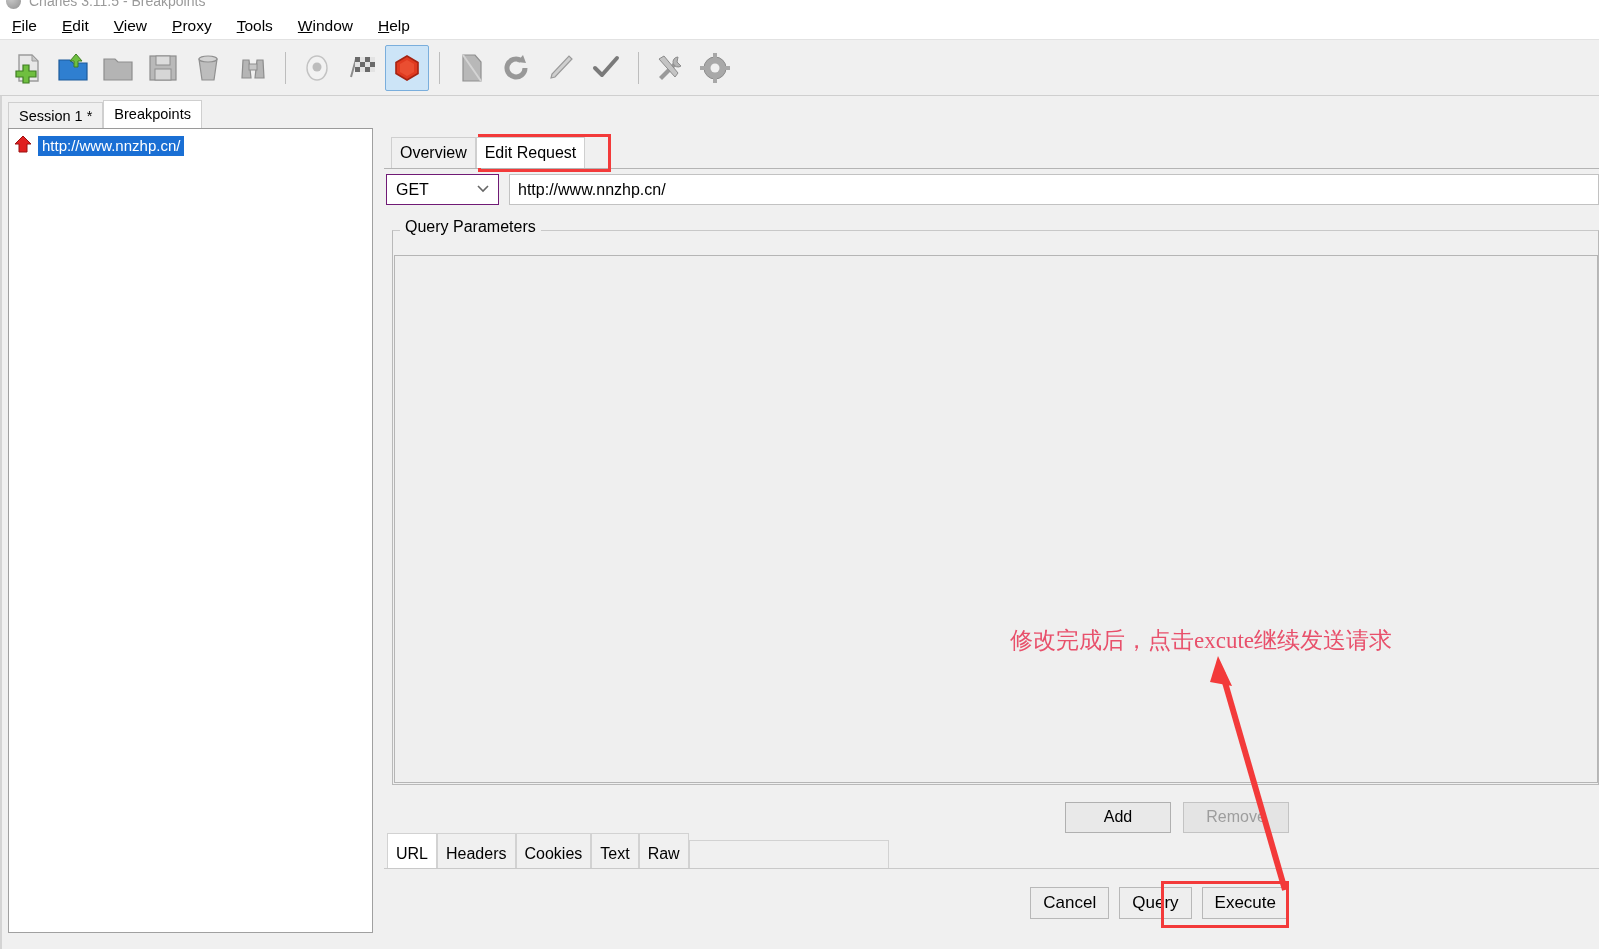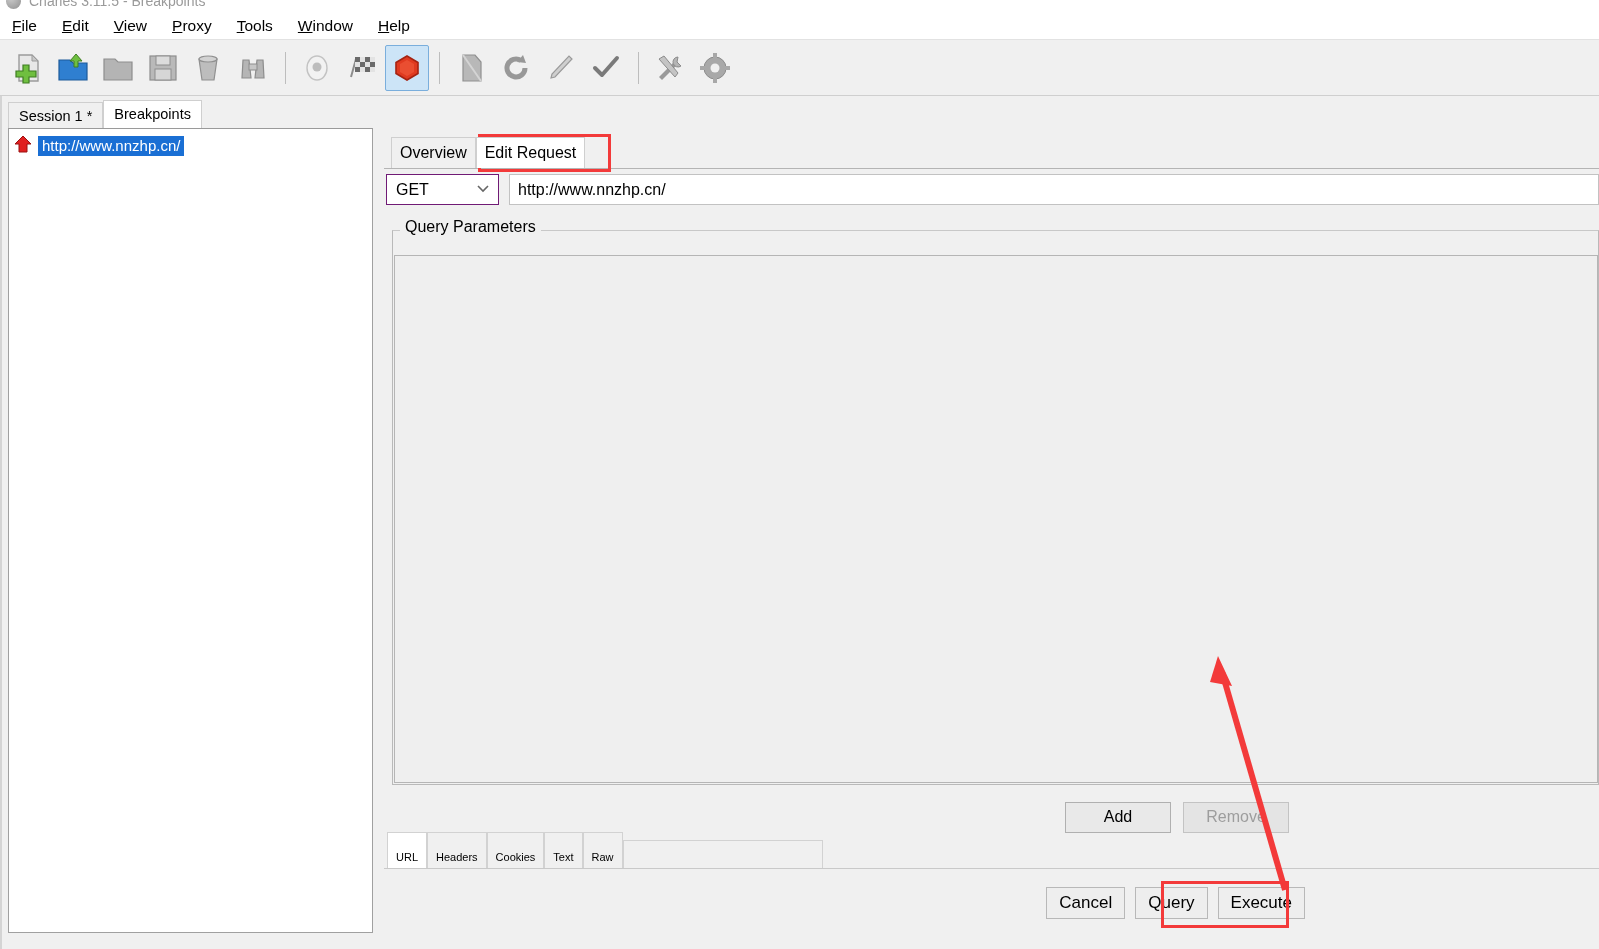--- a/index.html
+++ b/index.html
@@ -191,42 +191,42 @@
     display: flex; align-items: center; justify-content: center;
     margin-left: 12px;
   }
   .btn.disabled { color: #9d9d9d; background: #e4e4e4; border-color: #c3c3c3; }
 
   .bottom-tabs {
     position: absolute; left: 387px; top: 838px;
     display: flex; align-items: flex-end; height: 30px; z-index: 3;
   }
   .btab {
-    font-size: 11px; color: #000;
-    padding: 18px 8px 5px 8px;
+    font-size: 16px; color: #000;
+    padding: 11px 8px 5px 8px;
     background: #f0f0f0;
     border: 1px solid #d2d2d2;
     border-bottom: none;
     white-space: nowrap;
   }
   .btab.active { background: #ffffff; }
   .btab-filler {
     width: 200px; height: 28px;
     background: #f0f0f0;
     border: 1px solid #d2d2d2; border-bottom: none;
   }
 
   .bottom-bar {
     position: absolute; left: 384px; top: 868px;
     width: 1215px; height: 81px;
     background: #f0f0f0;
     border-top: 1px solid #c9c9c9;
   }
   .dialog-buttons {
-    position: absolute; right: 294px; top: 18px;
+    position: absolute; right: 310px; top: 18px;
     display: flex;
     justify-content: flex-end;
   }
   .dbtn {
     min-width: 70px; height: 32px;
     background: #eeeeee;
     border: 1px solid #b8b8b8;
     font-size: 17px; color: #000;
     display: flex; align-items: center; justify-content: center;
     padding: 0 12px;
@@ -464,20 +464,21 @@
   </div>
 
   <div class="bottom-bar">
     <div class="dialog-buttons">
       <div class="dbtn">Cancel</div>
       <div class="dbtn">Query</div>
       <div class="dbtn">Execute</div>
     </div>
   </div>
 
+  <div class="anno anno2">修改完成后，点击excute继续发送请求</div>
 
   <div class="hlbox hl-edit-request"></div>
   <div class="hlbox hl-execute"></div>
 
   <svg class="arrow-svg" width="140" height="250">
     <line x1="105" y1="240" x2="42" y2="22" stroke="#f33a3a" stroke-width="6"></line>
     <path d="M38 6 L52 36 L30 32 Z" fill="#f33a3a"></path>
   </svg>
 
 </div>

